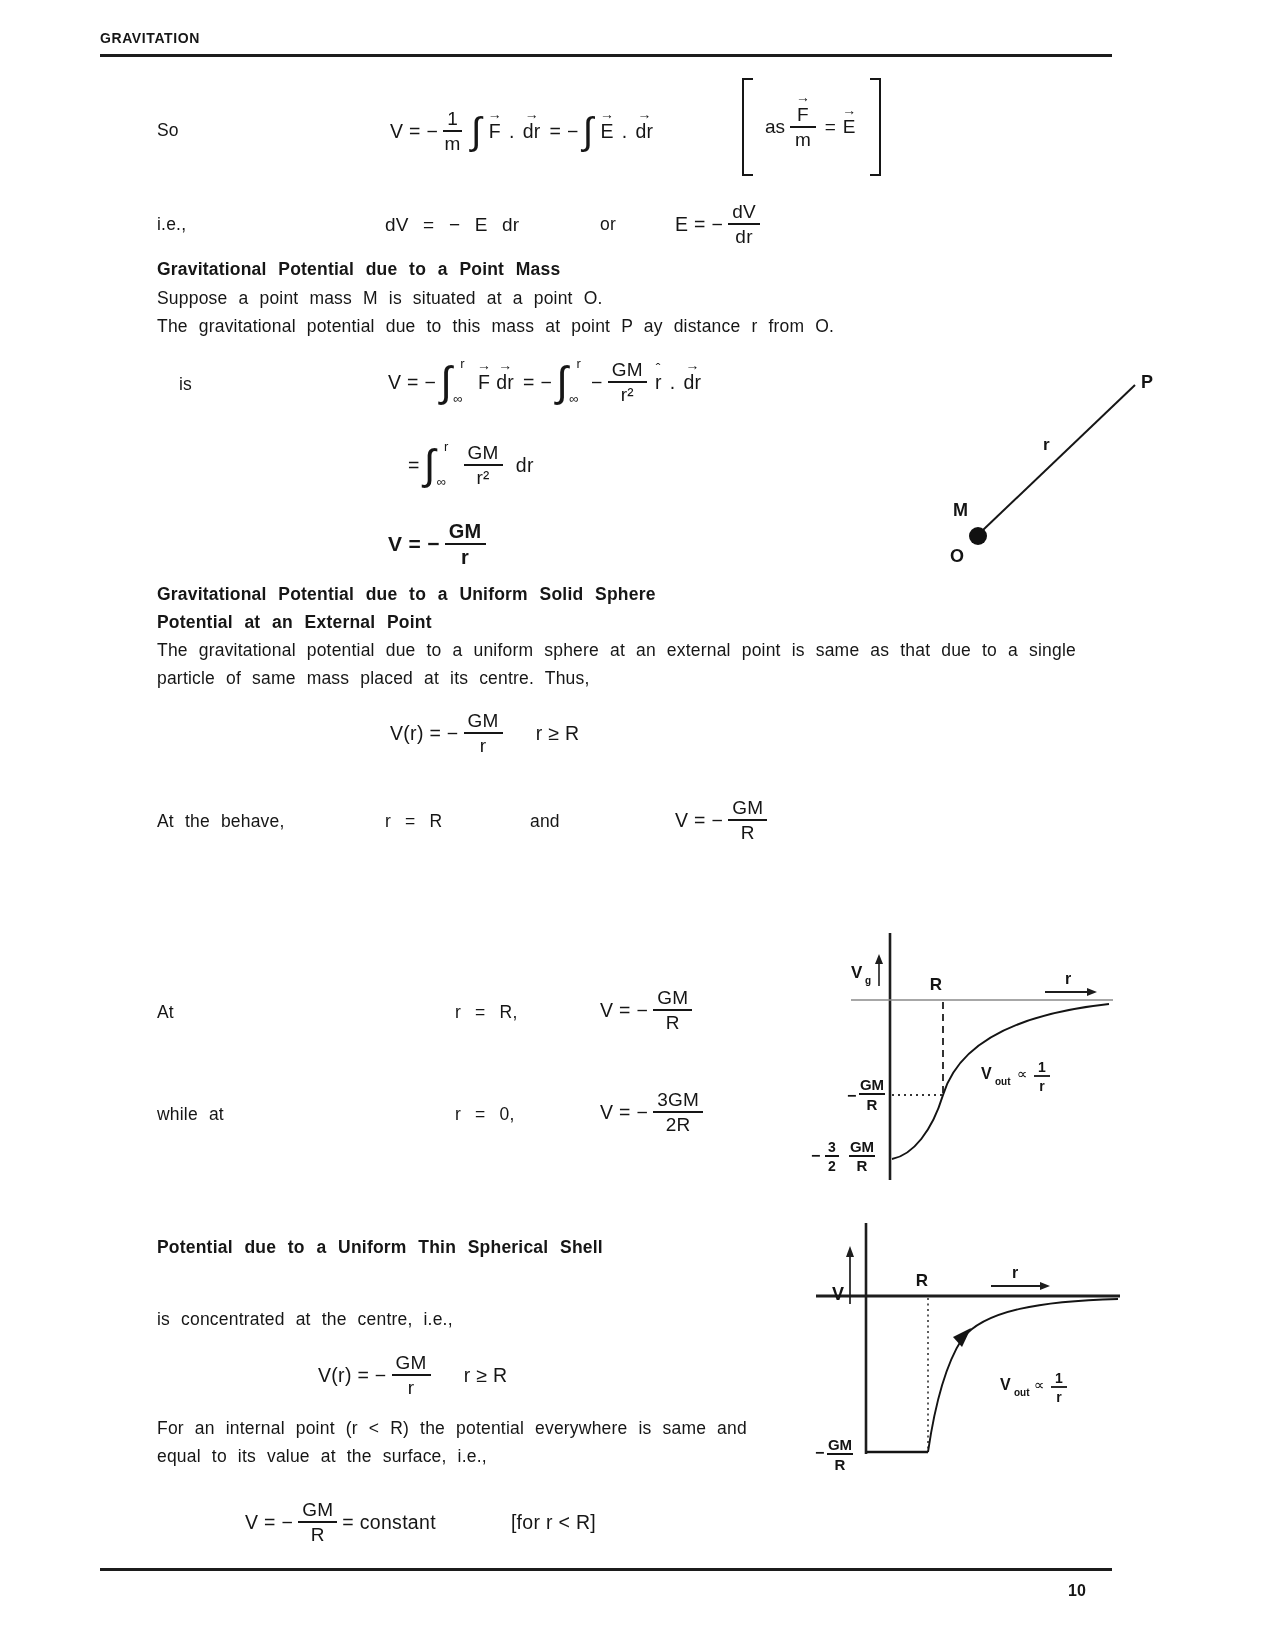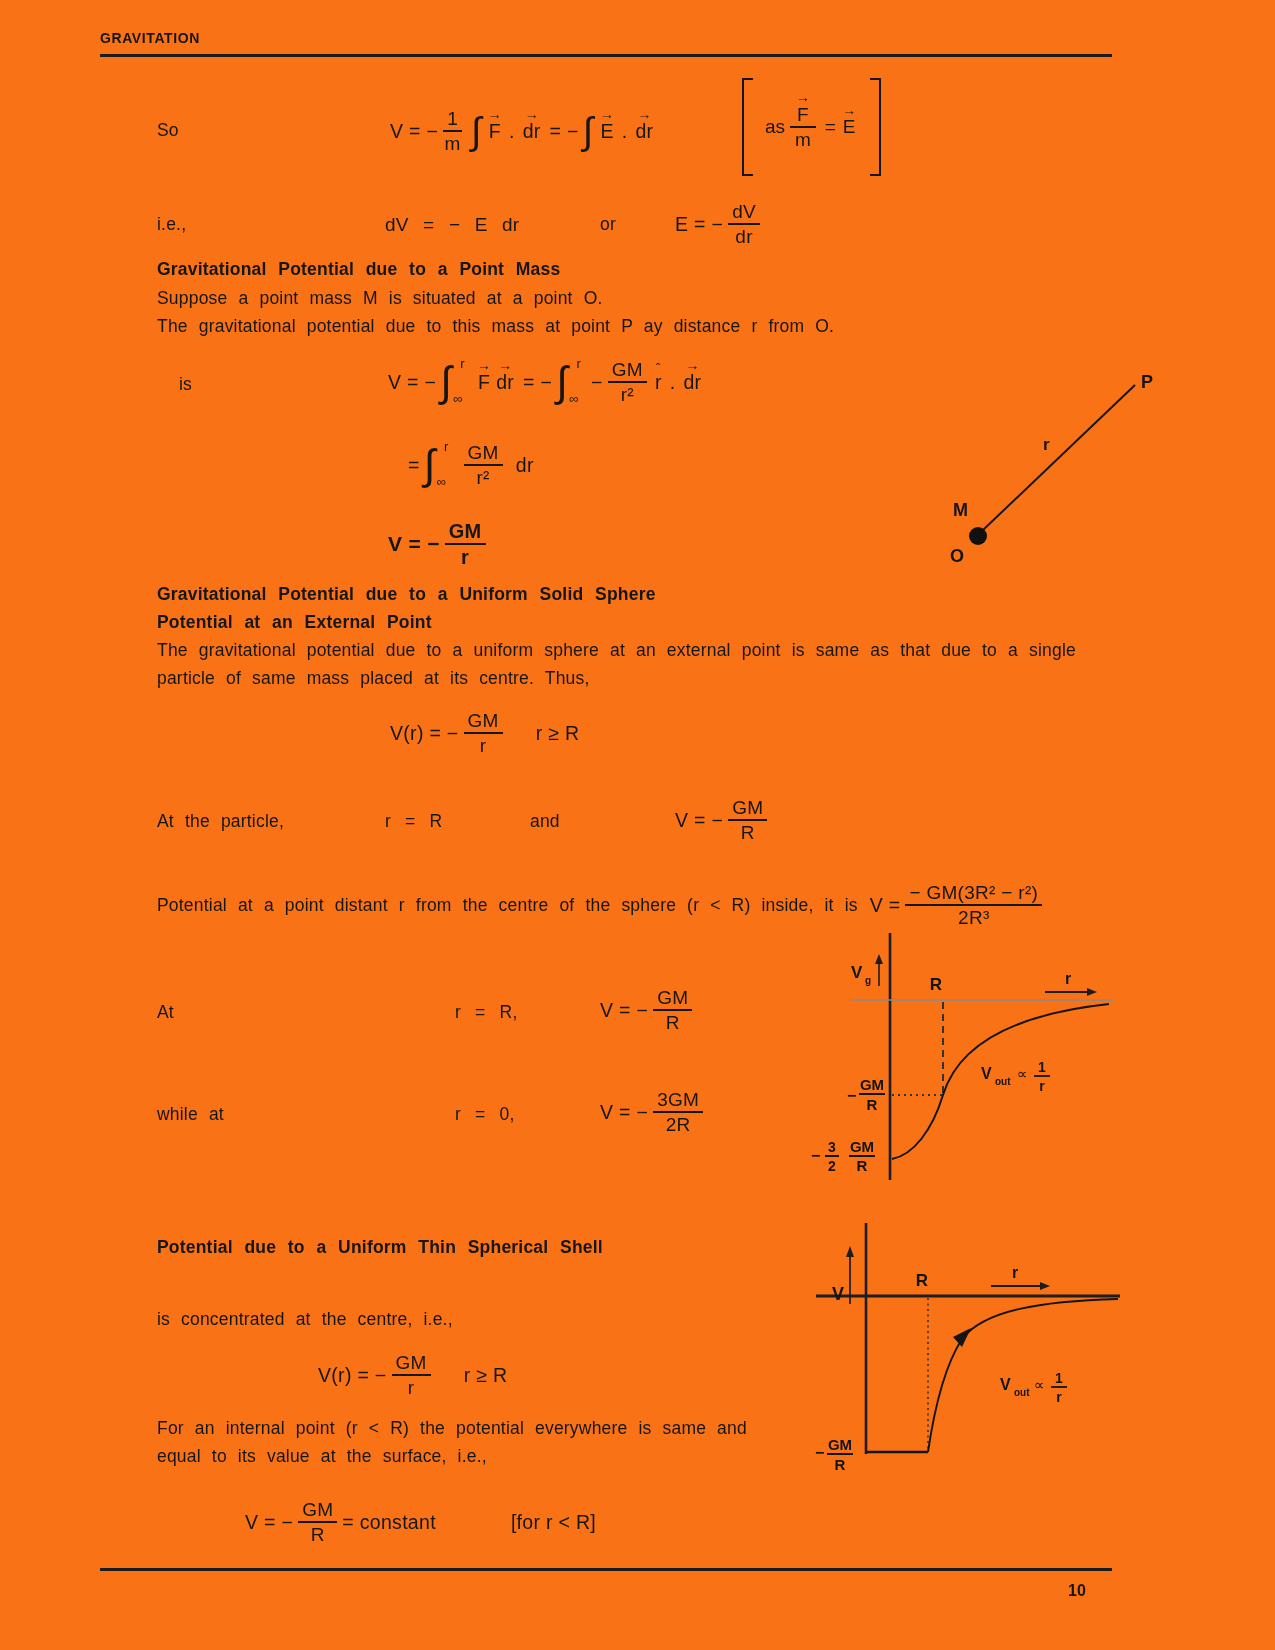--- a/index.html
+++ b/index.html
@@ -1,16 +1,16 @@
 <!DOCTYPE html>
 <html><head>
 <meta charset="utf-8">
 <style>
   html,body { margin:0; padding:0; background:#e8e8e8; }
-  .page { position:relative; width:1275px; height:1650px; background:#f97316; margin:0 auto;
+  .page { position:relative; width:1275px; height:1650px; background:#ffffff; margin:0 auto;
           font-family:"Liberation Sans","DejaVu Sans",sans-serif; color:#161616; overflow:hidden; }
   .abs { position:absolute; }
   .hdr { font-size:14px; font-weight:bold; letter-spacing:0.6px; }
   .rule { border-top:3.5px solid #1c1c1c; }
   .body-text { font-size:17.5px; word-spacing:0.34em; letter-spacing:0.2px; white-space:nowrap; }
   .heading { font-size:17.5px; font-weight:bold; word-spacing:0.38em; letter-spacing:0.2px; white-space:nowrap; }
   .f { position:absolute; display:flex; align-items:center; font-size:19.5px; letter-spacing:0.3px; }
   .f > span { flex:none; }
   .bold { font-weight:bold; }
   .mspace { word-spacing:9px; }
@@ -139,39 +139,31 @@
 
   <div class="f" style="left:390px; top:702px; height:62px;">
     <span>V(r) = −</span>
     <span class="frac">
         <span class="num">GM</span>
         <span class="den">r</span>
       </span>
     <span class="cond">r ≥ R</span>
   </div>
 
-  <div class="abs body-text" style="left:157px; top:811px;">At the particle,</div>
+  <div class="abs body-text" style="left:157px; top:811px;">At the behave,</div>
   <div class="abs body-text mspace" style="left:385px; top:811px;">r = R</div>
   <div class="abs body-text" style="left:530px; top:811px;">and</div>
   <div class="f" style="left:675px; top:790px; height:60px;">
     <span>V = −</span>
     <span class="frac">
         <span class="num">GM</span>
         <span class="den">R</span>
       </span>
   </div>
 
-  <div class="f" style="left:157px; top:872px; height:66px; font-size:17.5px;">
-    <span class="body-text">Potential at a point distant r from the centre of the sphere (r &lt; R) inside, it is</span>
-    <span style="margin-left:12px; font-size:19.5px;">V =</span>
-    <span class="frac" style="font-size:19px;">
-        <span class="num">− GM(3R² − r²)</span>
-        <span class="den">2R³</span>
-      </span>
-  </div>
 
   <div class="abs body-text" style="left:157px; top:1002px;">At</div>
   <div class="abs body-text mspace" style="left:455px; top:1002px;">r = R,</div>
   <div class="f" style="left:600px; top:980px; height:60px;">
     <span>V = −</span>
     <span class="frac">
         <span class="num">GM</span>
         <span class="den">R</span>
       </span>
   </div>

